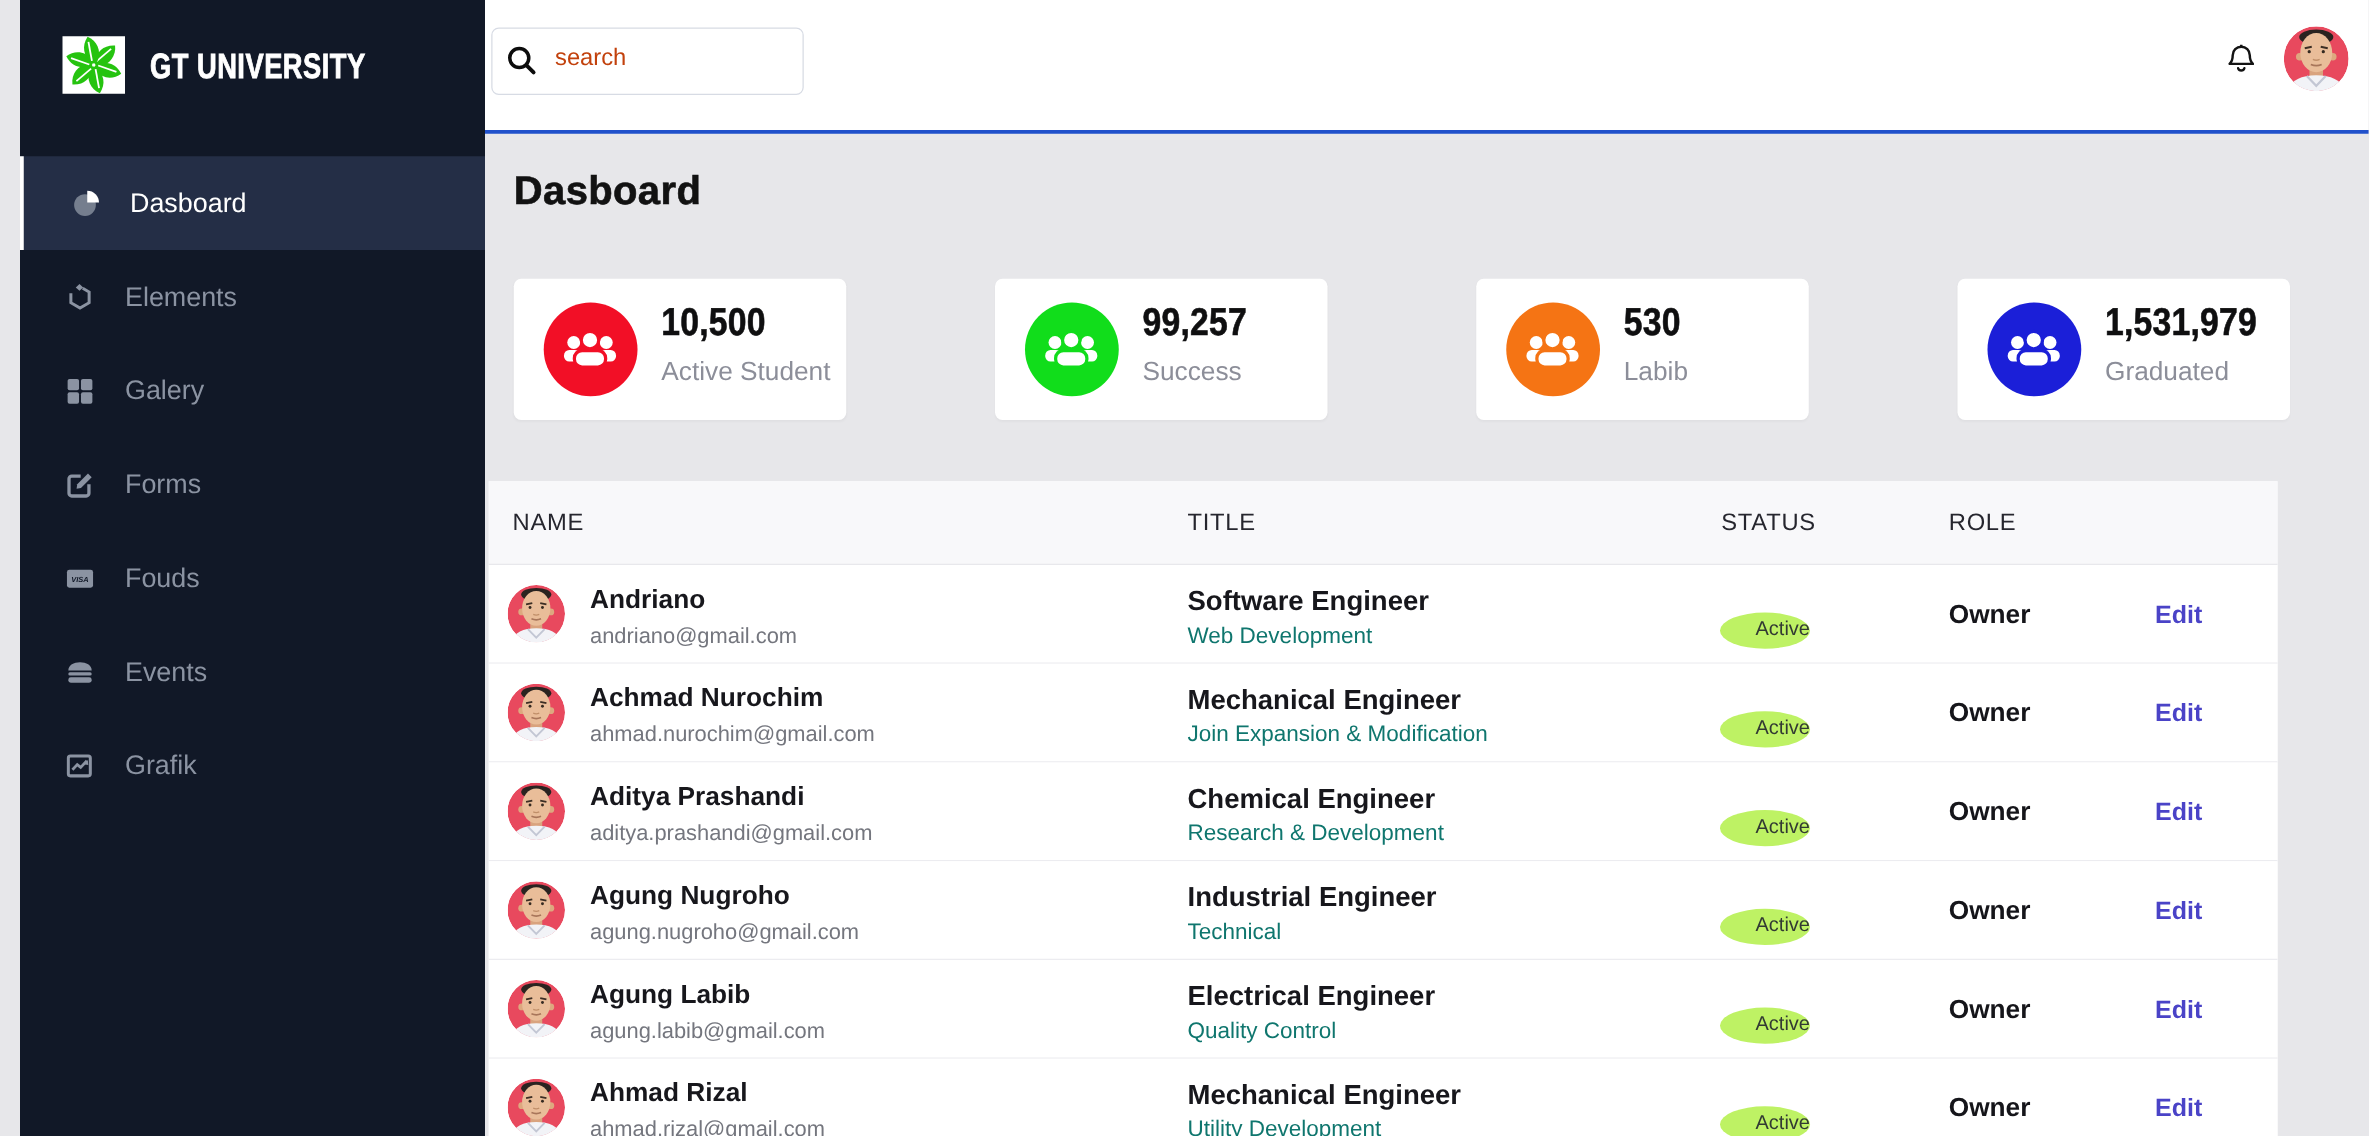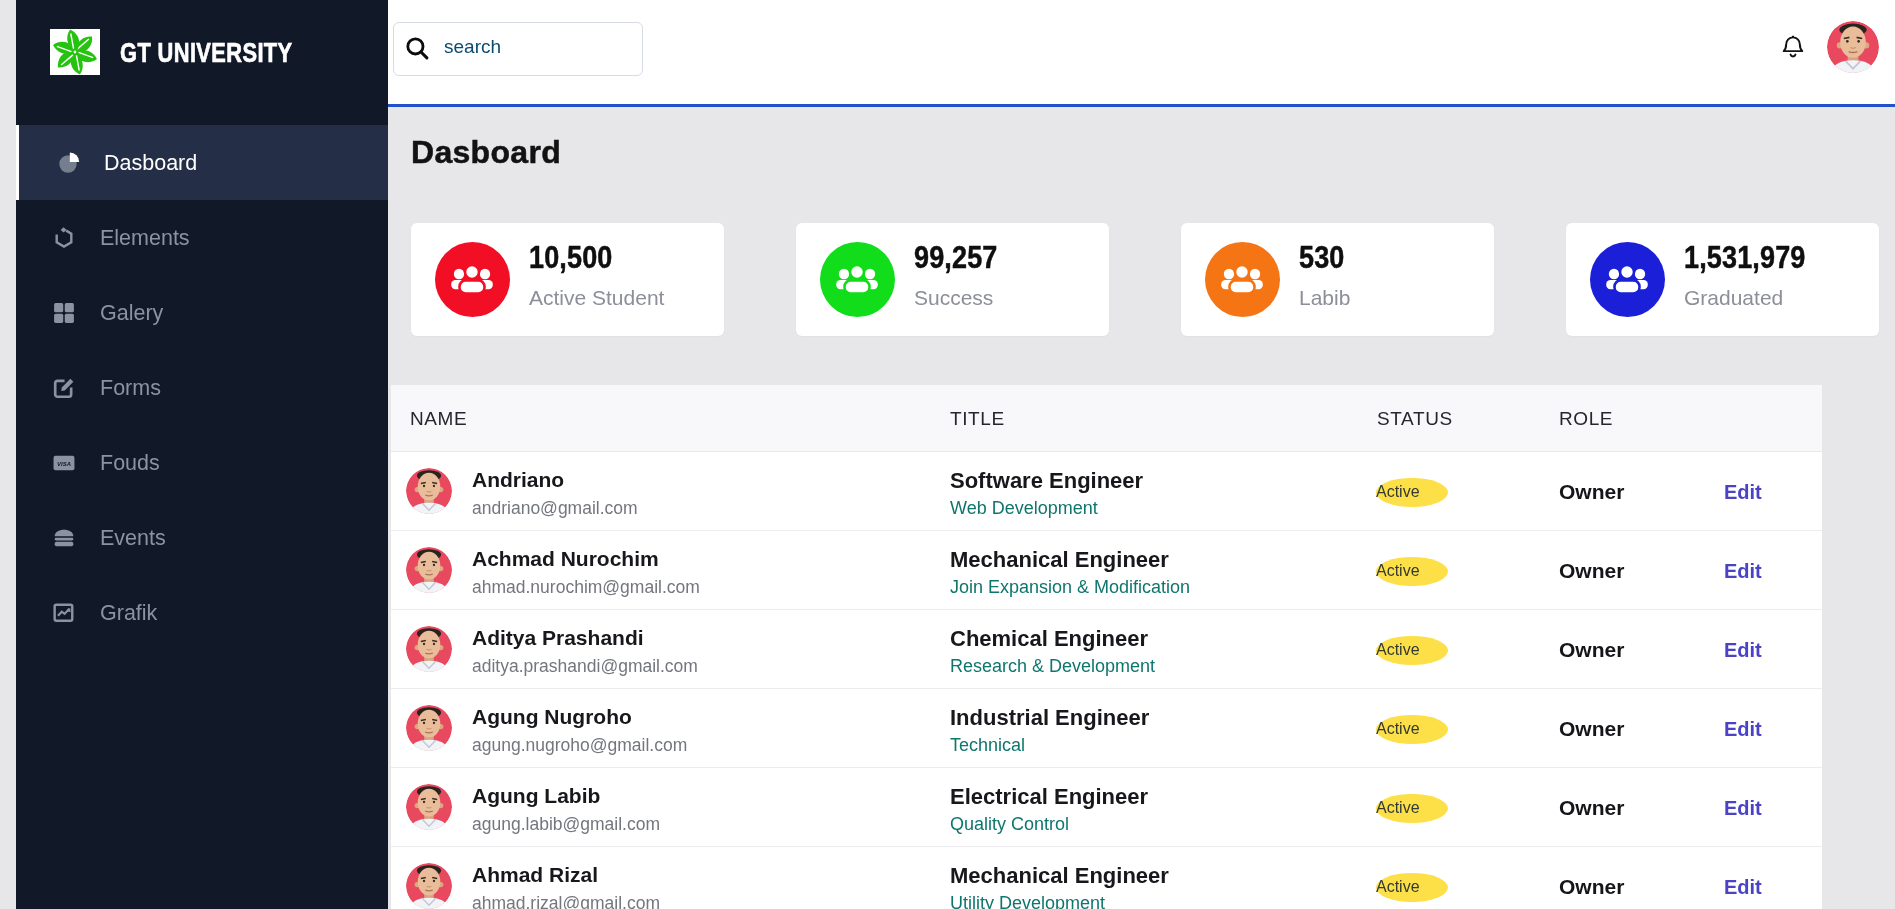--- a/index.html
+++ b/index.html
@@ -12,43 +12,43 @@
 .mitem { position:absolute; left:0; width:372px; height:75px; }
 .mitem .mico { position:absolute; left:37px; top:50%; transform:translateY(-50%); width:22px; height:22px; }
 .mitem .mtxt { position:absolute; left:84px; top:50%; transform:translateY(-50%); font-size:21.5px; color:#8b93a2; }
 .mitem.active { background:#242e46; }
 .mitem.active .mtxt { color:#fff; }
 .mitem.active .mico { left:42px; } .mitem.active .mtxt { left:88px; } .mitem.active::before { content:""; position:absolute; left:0; top:0; width:3px; height:75px; background:#fff; }
 
 #topbar { position:absolute; left:372px; top:0; width:1523px; height:104px; background:#fff; }
 #blueline { position:absolute; left:372px; top:104px; width:1523px; height:3px; background:#2151cb; }
 #searchbox { position:absolute; left:21px; top:22px; width:250px; height:54px; border:1px solid #d7dbe4; border-radius:6px; background:#fff; }
-#searchbox .ph { position:absolute; left:50px; top:13px; font-size:19px; color:#0c4a6e;text-align:right; }
+#searchbox .ph { position:absolute; left:50px; top:13px; font-size:19px; color:#c2410c;text-align:right; }
 #searchbox svg { position:absolute; left:11px; top:13px; }
 #bell { position:absolute; left:1408px; top:33px; width:26px; height:28px; }
 #topavatar { position:absolute; left:1455px; top:21px; width:52px; height:52px; border-radius:50%; overflow:hidden; }
 
 #content { position:absolute; left:372px; top:107px; width:1523px; height:802px; }
 #pagetitle { position:absolute; left:39px; top:27px; font-size:32px; font-weight:bold; color:#121212; letter-spacing:0.3px; -webkit-text-stroke:0.5px #121212; }
-.card { position:absolute; top:116px; width:313px; height:113px; background:#fff; border-radius:6px; box-shadow:0 1px 2px rgba(0,0,0,0.03); }
+.card { position:absolute; top:116px; width:266px; height:113px; background:#fff; border-radius:6px; box-shadow:0 1px 2px rgba(0,0,0,0.03); }
 .ccircle { position:absolute; left:24px; top:19px; width:75px; height:75px; border-radius:50%; }
 .ccircle svg { position:absolute; left:15px; top:21px; }
 .cnum { position:absolute; left:118px; top:17px; font-size:31px; font-weight:bold; color:#0f0f10; letter-spacing:0.2px; transform:scaleX(0.87); transform-origin:left top; white-space:nowrap; -webkit-text-stroke:0.5px #0f0f10; }
 .clab { position:absolute; left:118px; top:63px; font-size:21px; color:#8c8e99; }
 
 #table { position:absolute; left:19px; top:278px; width:1431px; height:524px; background:#fff; }
 #thead { position:absolute; left:0; top:0; width:1431px; height:67px; background:#f8f8fa; border-bottom:1px solid #e8e8ec; }
 .th { position:absolute; top:23px; font-size:19px; color:#26262e; letter-spacing:0.6px; }
 .trow { position:absolute; left:0; width:1431px; height:79px; border-bottom:1px solid #ececf0; background:#fff; }
 .avatar { position:absolute; left:15px; top:16px; width:46px; height:46px; border-radius:50%; overflow:hidden; }
 .nm { position:absolute; left:81px; top:16px; font-size:21px; font-weight:bold; color:#17171c; }
 .em { position:absolute; left:81px; top:46px; font-size:17.5px; color:#74767e; }
 .tt { position:absolute; left:559px; top:16px; font-size:22px; font-weight:bold; color:#17171c; }
 .st { position:absolute; left:559px; top:46px; font-size:18px; color:#0f766e; }
-.pill { position:absolute; left:985px; top:26px; width:72px; height:29px; background:#fde047; border-radius:50%; font-size:16px; color:#323a33; text-align:left; line-height:28px; }
+.pill { position:absolute; left:985px; top:38px; width:72px; height:29px; background:#bef264; border-radius:50%; font-size:16px; color:#323a33; text-align:right; line-height:28px; }
 .own { position:absolute; left:1168px; top:28px; font-size:21px; font-weight:bold; color:#15151a; }
 .edit { position:absolute; left:1333px; top:29px; font-size:20px; font-weight:bold; color:#4a43c7; }
 </style>
 </head>
 <body>
 <svg width="0" height="0" style="position:absolute">
 <defs>
 <symbol id="person" viewBox="0 0 48 48">
   <circle cx="24" cy="24" r="24" fill="#e8495e"></circle>
   <ellipse cx="24" cy="8" rx="12.6" ry="5.6" fill="#2a2320"></ellipse>

